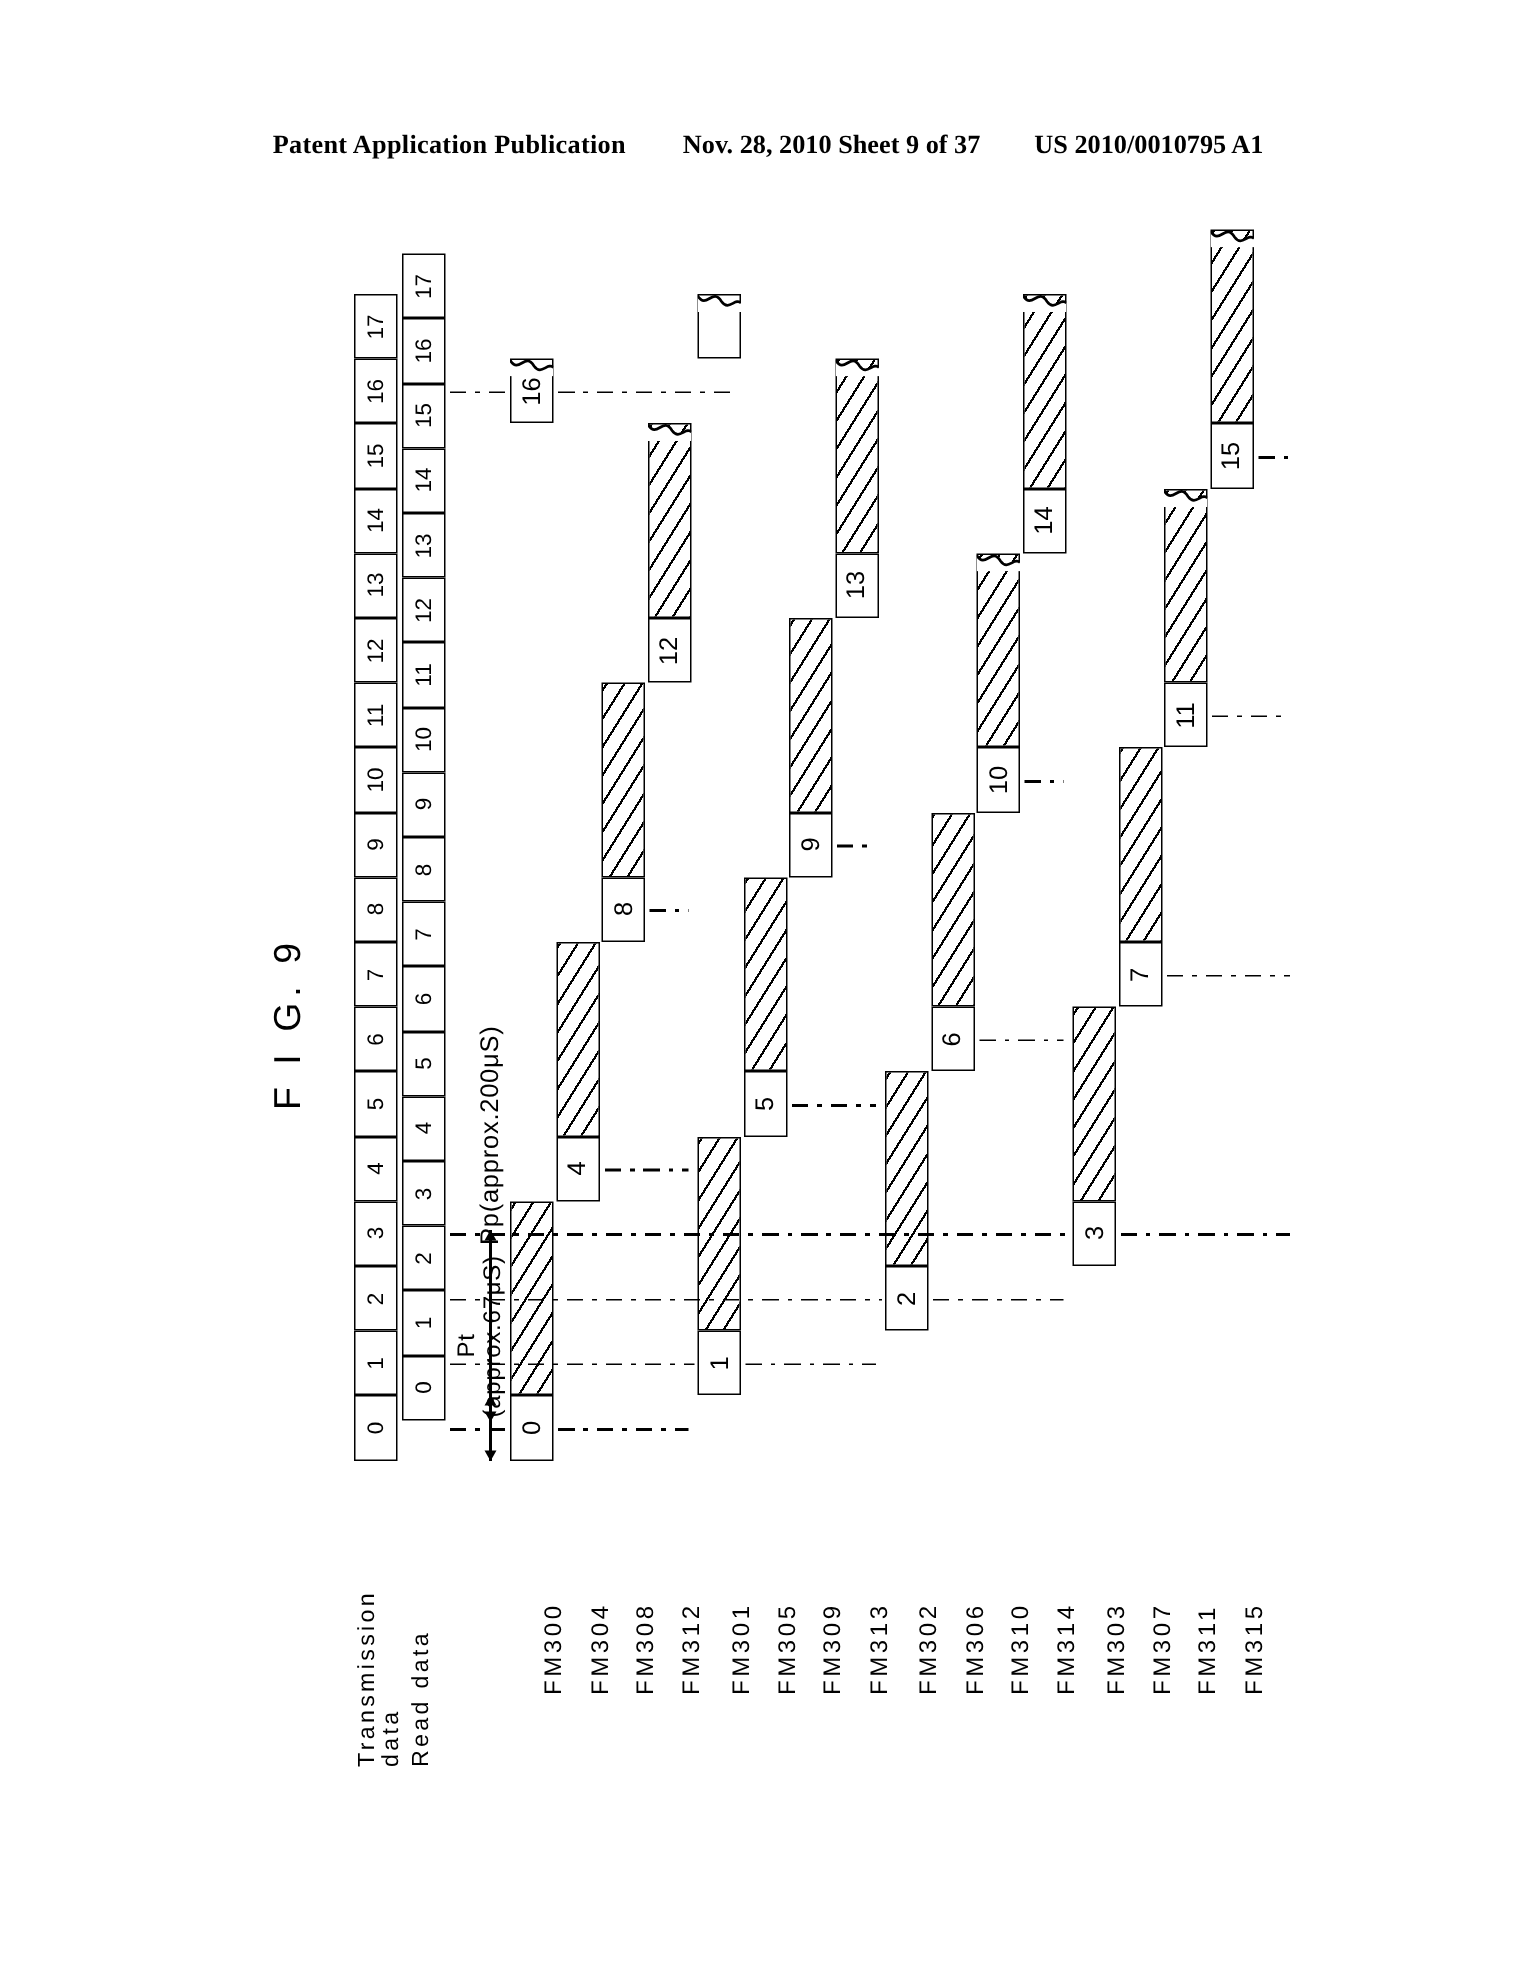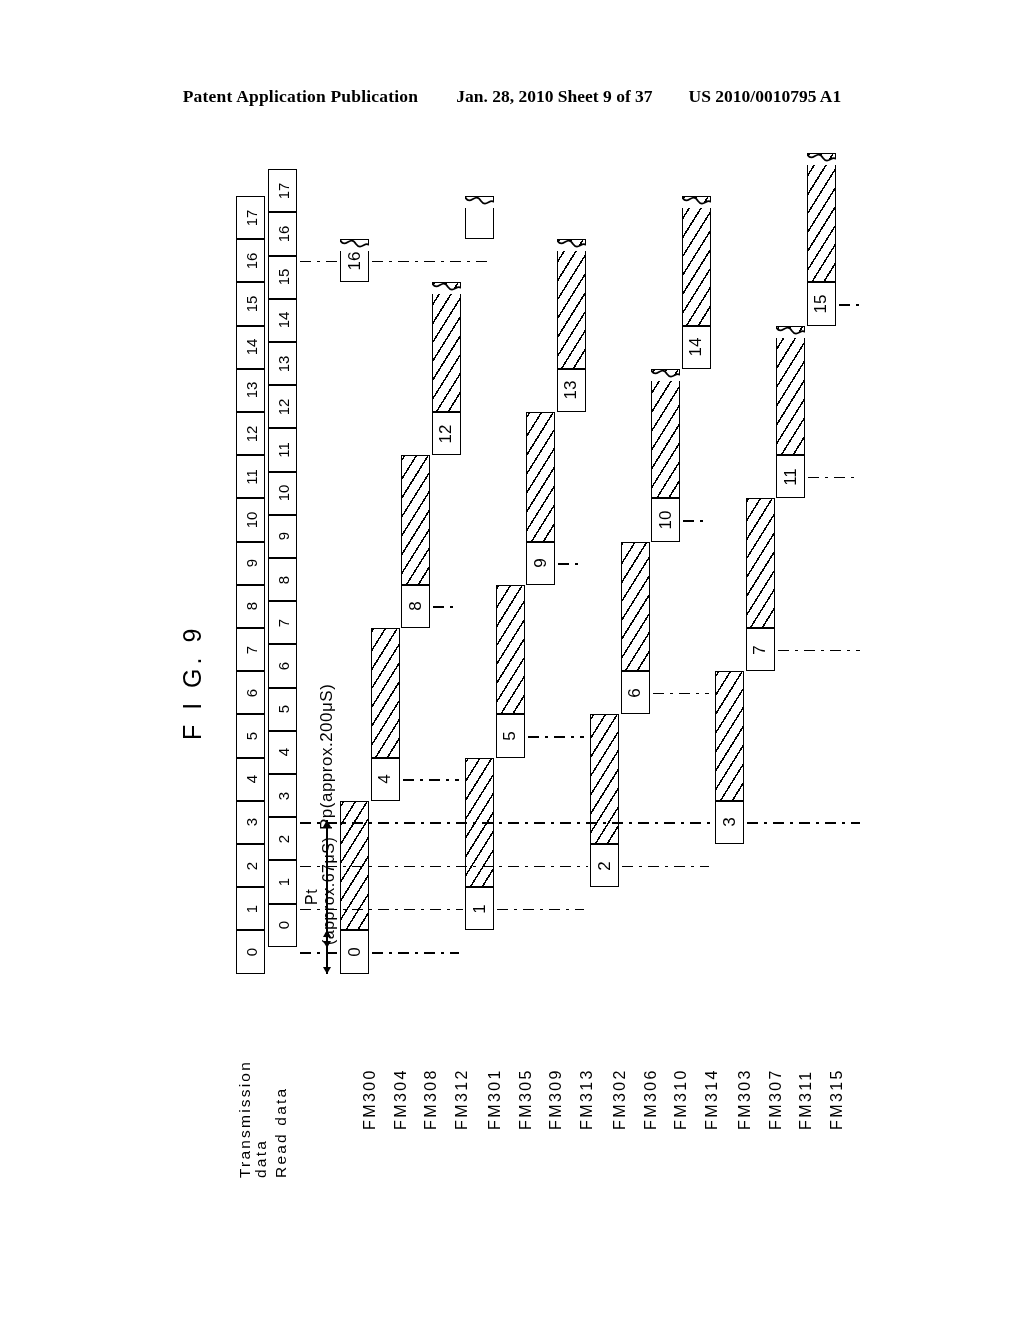--- a/index.html
+++ b/index.html
@@ -64,21 +64,21 @@
   .arrow::before{top:0;border-bottom:7px solid #000;}
   .arrow::after{bottom:0;border-top:7px solid #000;}
   .annot{font-size:16px;letter-spacing:.5px;}
 </style>
 </head>
 <body>
 
 <div id="pub-header">
   <div class="hrow">
     <span class="h1">Patent Application Publication</span>
-    <span class="h2">Jan. 28, 2010  Sheet 9 of 37</span>
+    <span class="h2">Nov. 28, 2010  Sheet 9 of 37</span>
     <span class="h3">US 2010/0010795 A1</span>
   </div>
 </div>
 
 <div id="figure">
     <div class="vt " id="fig-title" style="left: 178px; top: 740px;">F I G.  9</div>
     <div class="scalerow">
       <div class="cell" style="left: 236px; top: 930.4px; width: 29px; height: 43.2px;">
         <span>0</span>
       </div>

